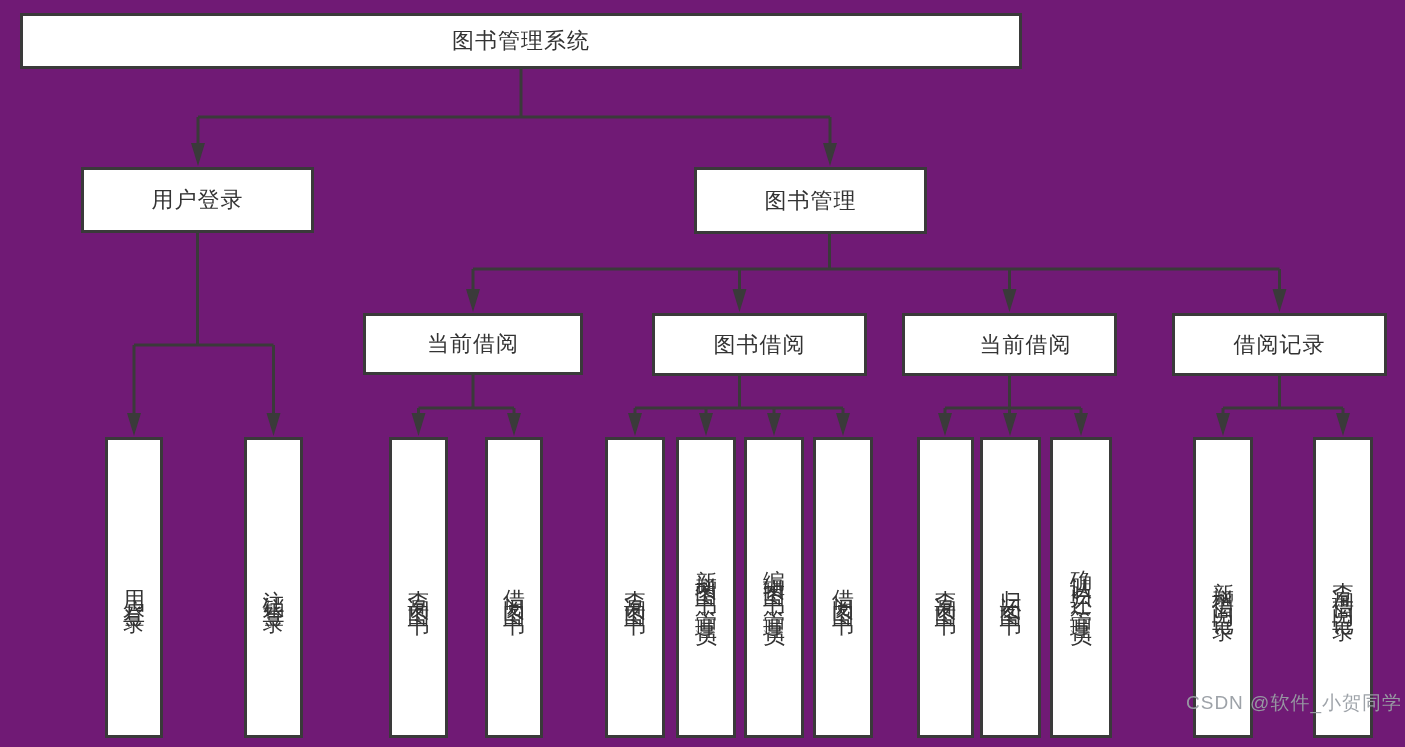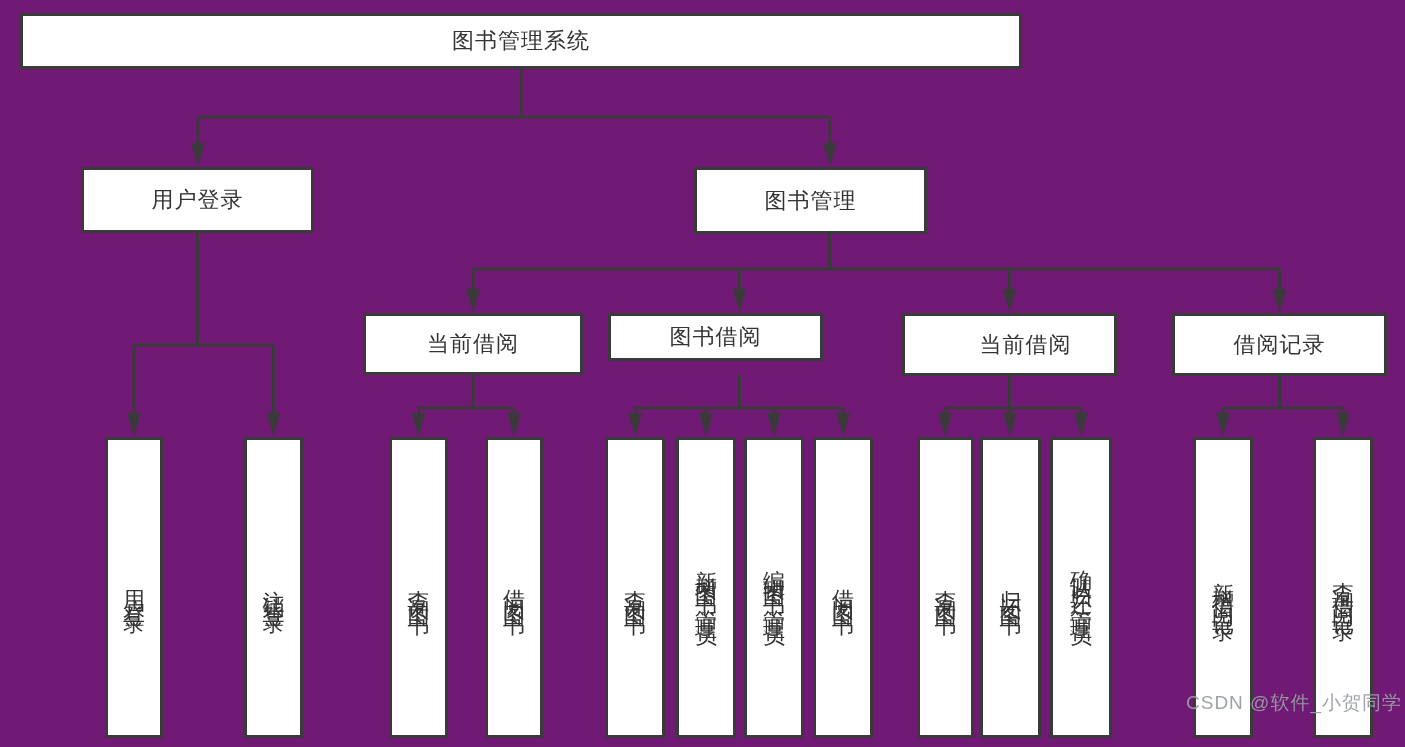--- a/index.html
+++ b/index.html
@@ -80,21 +80,21 @@
   <div class="box" style="left:81px;top:167px;width:233px;height:66px;">
     <span>用户登录</span>
   </div>
   <div class="box" style="left:694px;top:167px;width:233px;height:67px;">
     <span>图书管理</span>
   </div>
 
   <div class="box" style="left:363px;top:313px;width:220px;height:62px;">
     <span>当前借阅</span>
   </div>
-  <div class="box" style="left:608px;top:313px;width:215px;height:48px;">
+  <div class="box" style="left:652px;top:313px;width:215px;height:63px;">
     <span>图书借阅</span>
   </div>
   <div class="box" style="left:902px;top:313px;width:215px;height:63px;padding-left:32px;">
     <span>当前借阅</span>
   </div>
   <div class="box" style="left:1172px;top:313px;width:215px;height:63px;">
     <span>借阅记录</span>
   </div>
 
   <div class="box vbox" style="left:105px;width:58px;">

